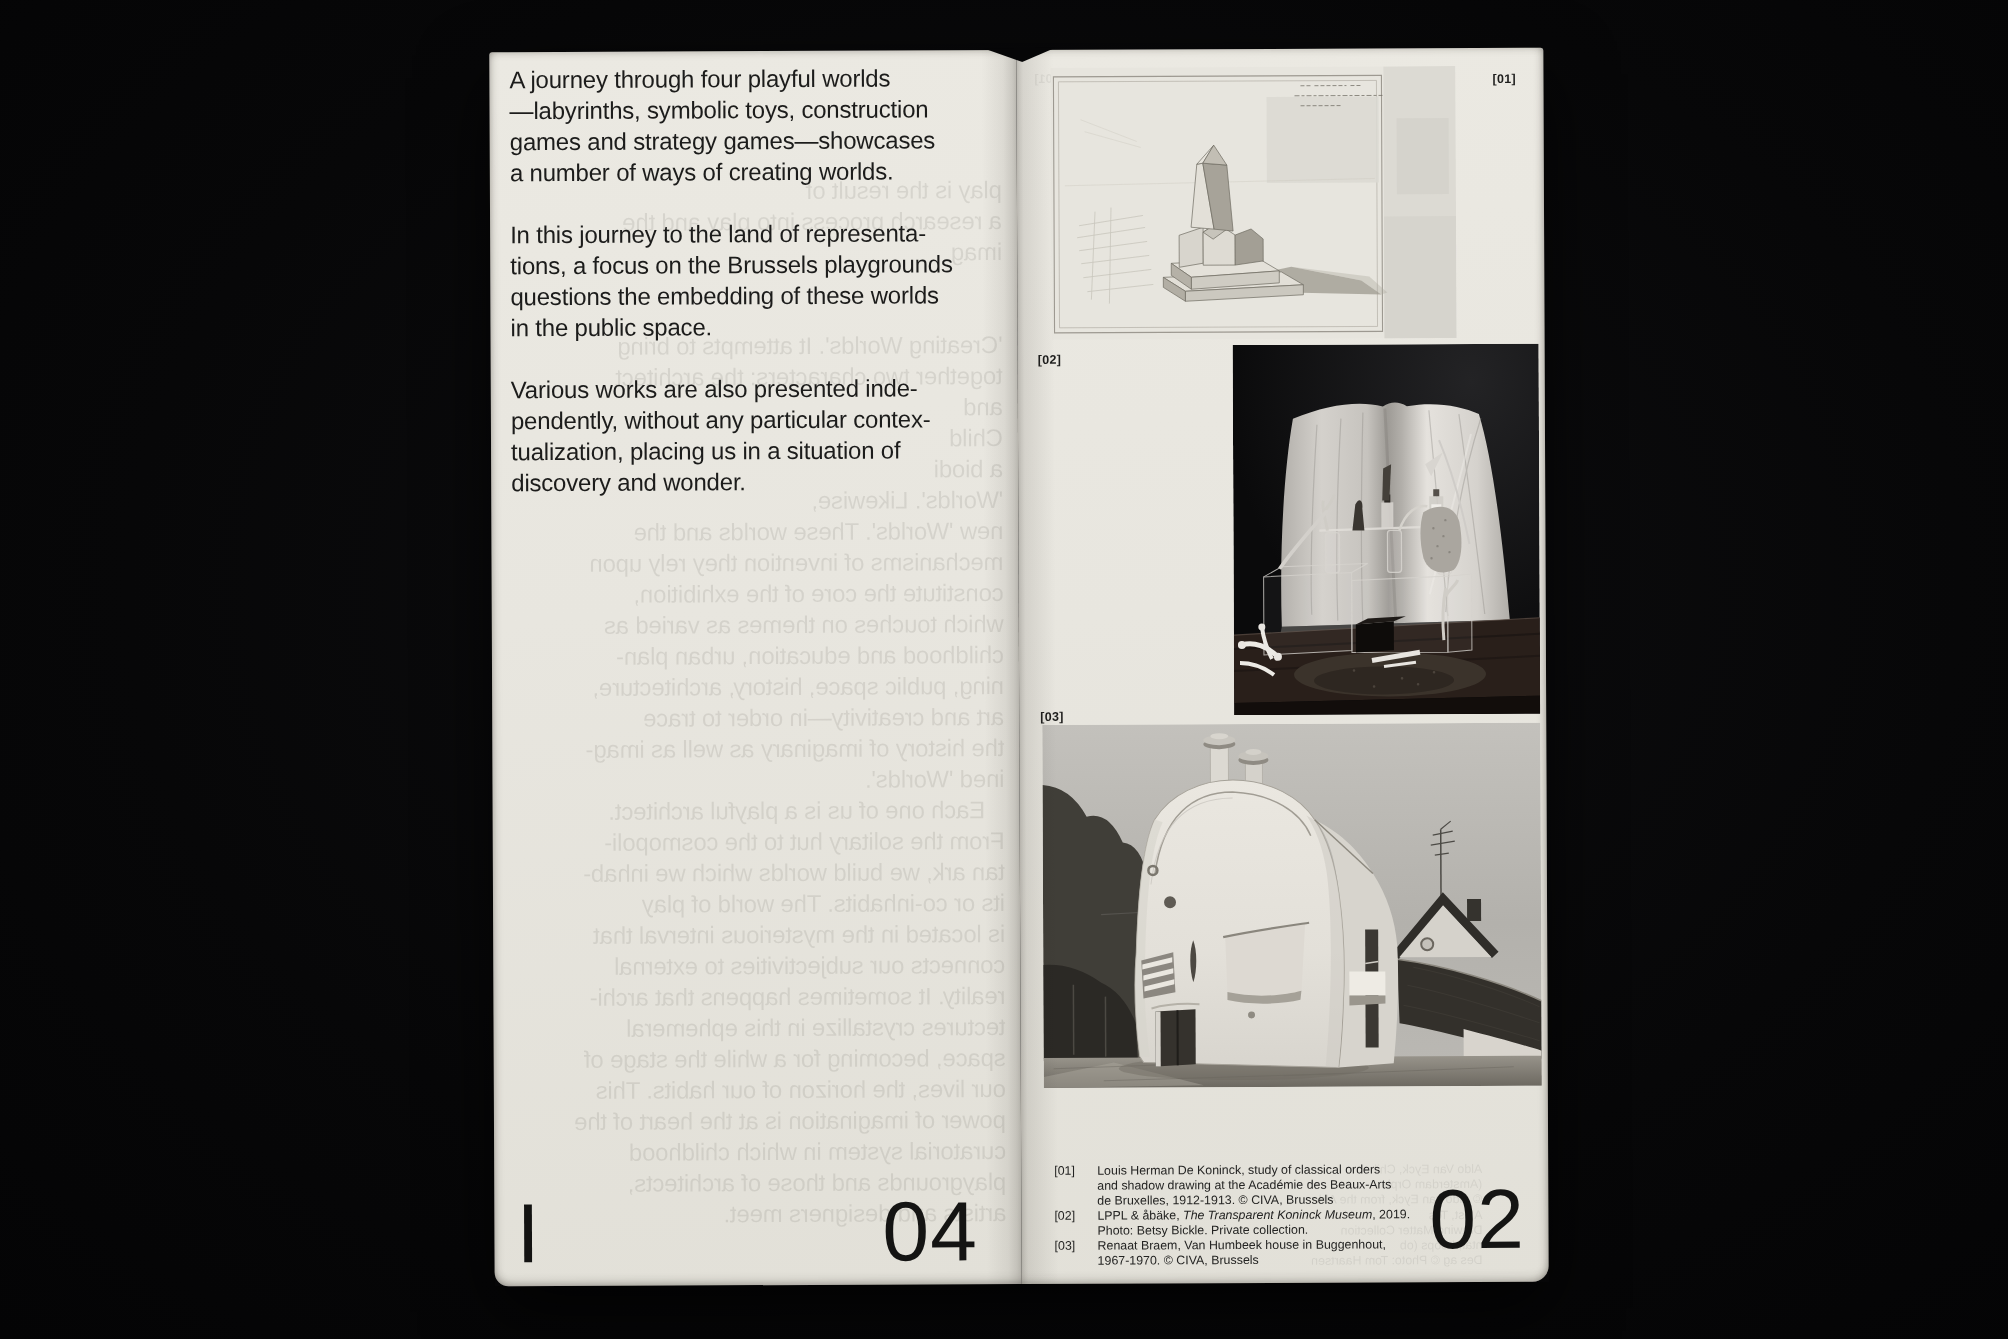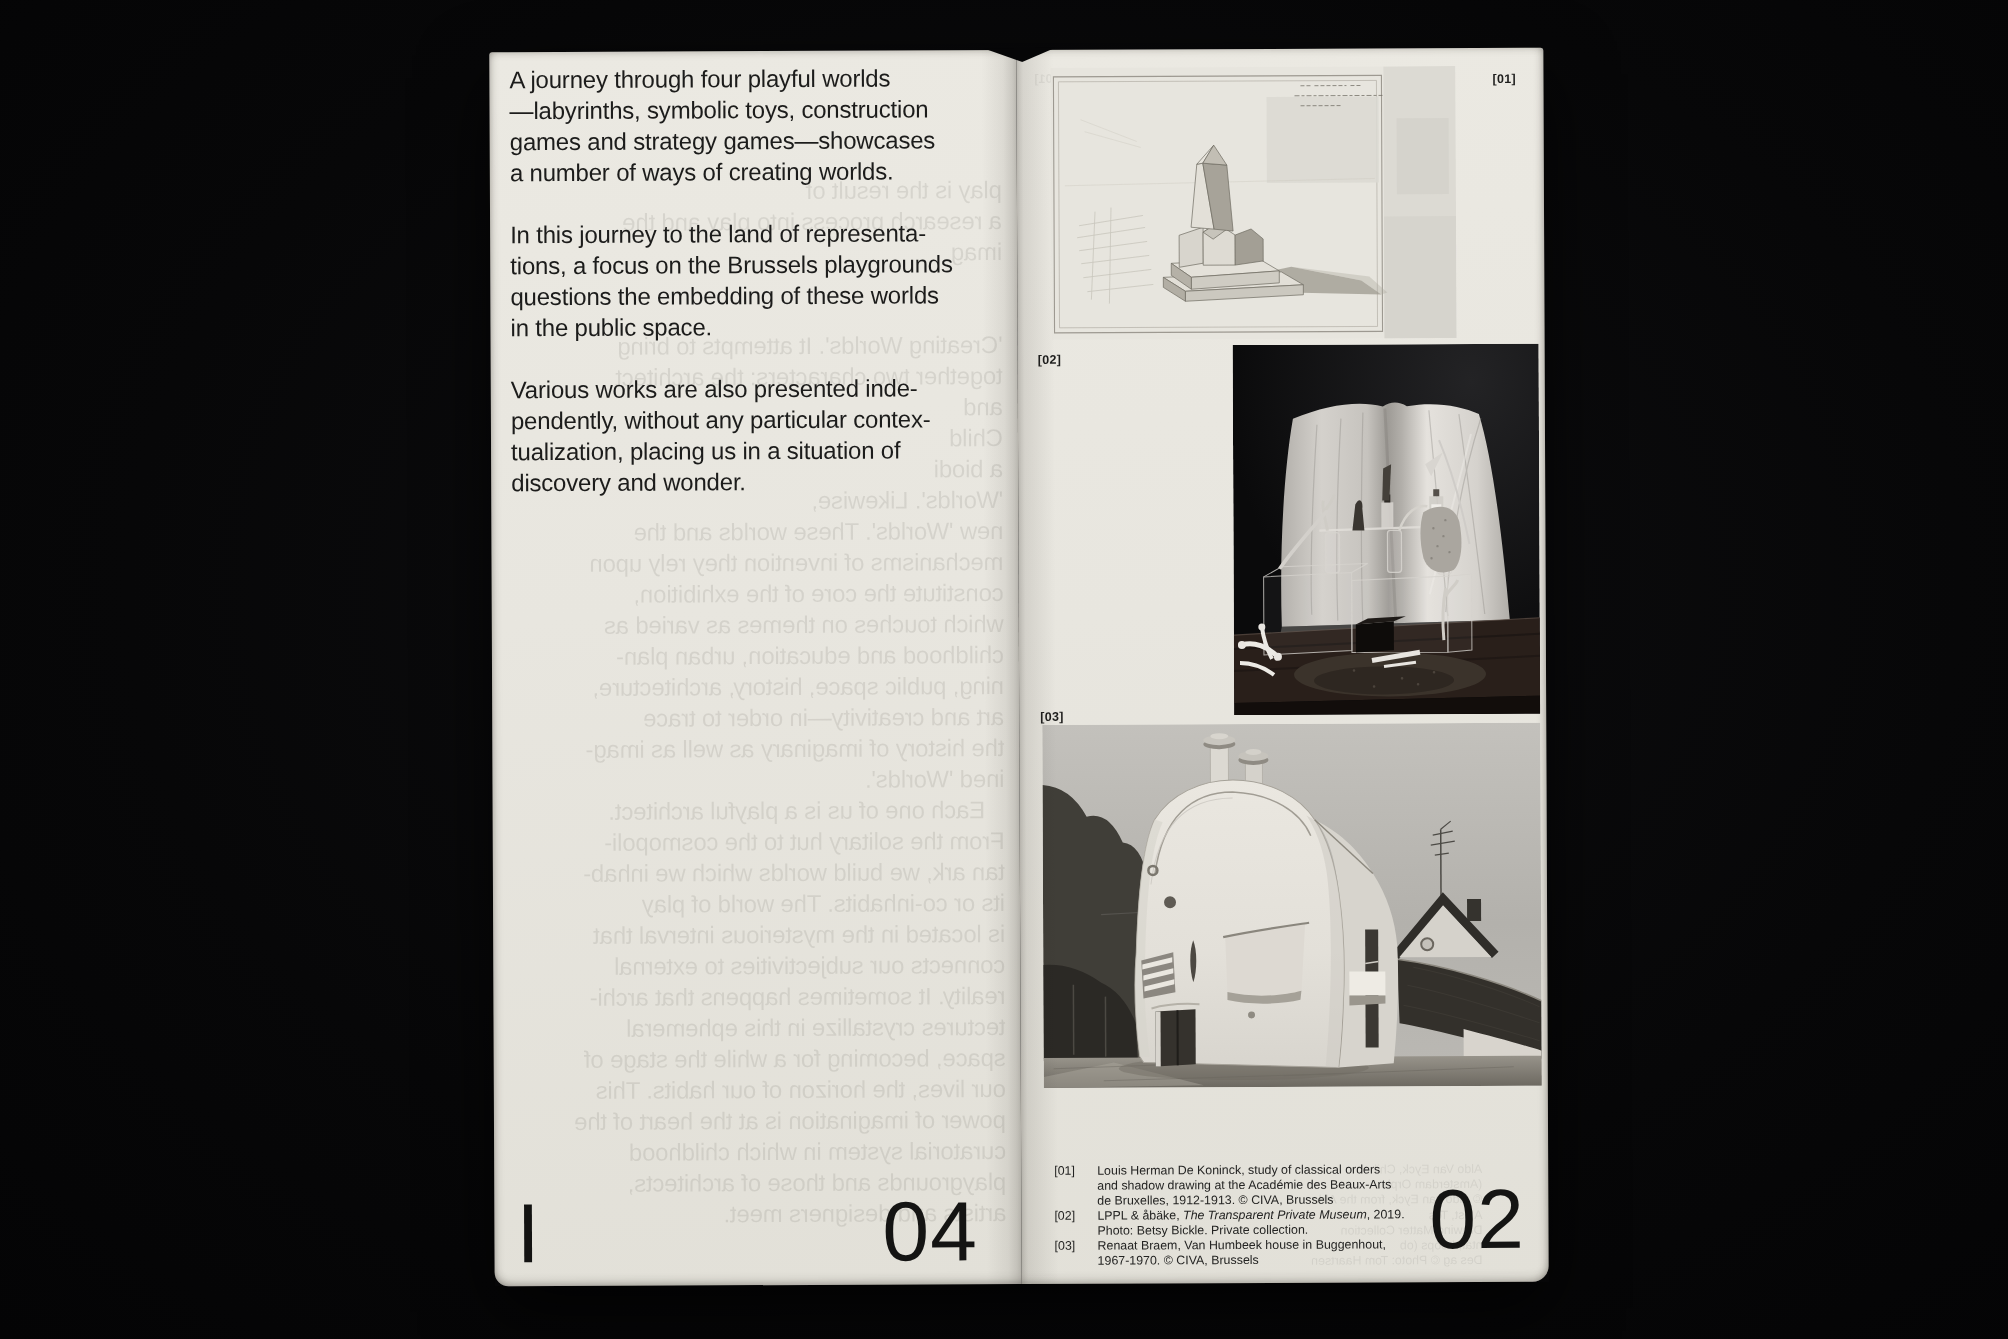--- a/index.html
+++ b/index.html
@@ -375,21 +375,21 @@
           <div class="cap-row">
             <span class="cap-ref"></span>
             <span class="cap-text">and shadow drawing at the Académie des Beaux-Arts</span>
           </div>
           <div class="cap-row">
             <span class="cap-ref"></span>
             <span class="cap-text">de Bruxelles, 1912-1913. © CIVA, Brussels</span>
           </div>
           <div class="cap-row">
             <span class="cap-ref">[02]</span>
-            <span class="cap-text">LPPL &amp; åbäke, <i>The Transparent Private Museum</i>, 2019.</span>
+            <span class="cap-text">LPPL &amp; åbäke, <i>The Transparent Koninck Museum</i>, 2019.</span>
           </div>
           <div class="cap-row">
             <span class="cap-ref"></span>
             <span class="cap-text">Photo: Betsy Bickle. Private collection.</span>
           </div>
           <div class="cap-row">
             <span class="cap-ref">[03]</span>
             <span class="cap-text">Renaat Braem, Van Humbeek house in Buggenhout,</span>
           </div>
           <div class="cap-row">

